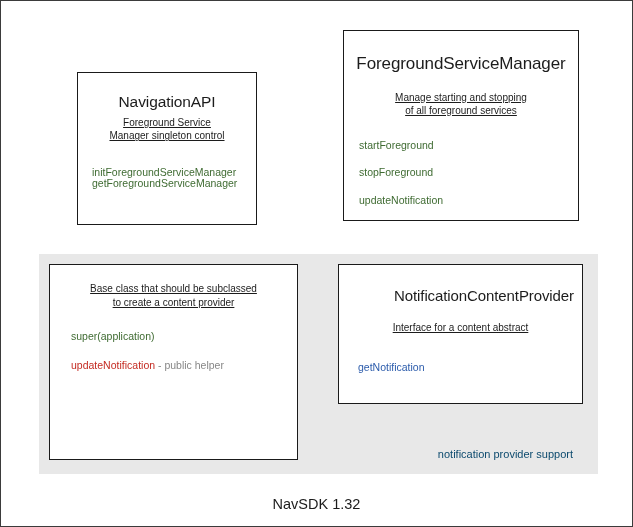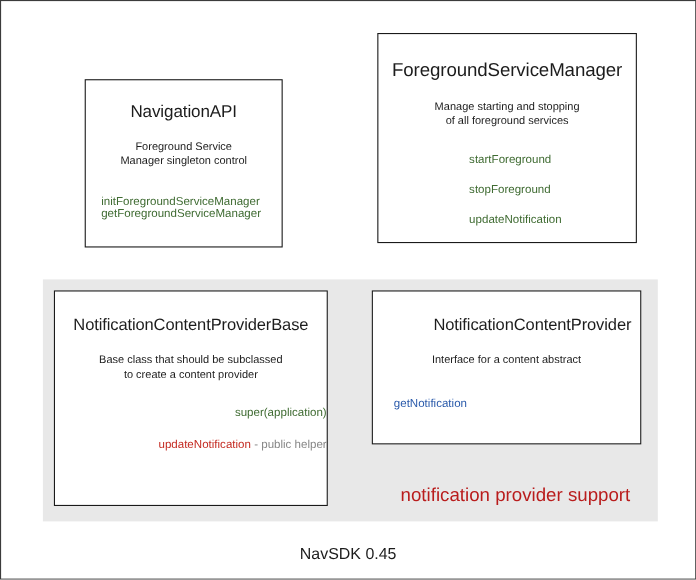--- a/index.html
+++ b/index.html
@@ -42,20 +42,21 @@
     letter-spacing: -0.1px;
     white-space: nowrap;
   }
 
   .box-desc {
     text-align: center;
     color: #1c1c1c;
     font-size: 10px;
     line-height: 1.35;
     white-space: pre-line;
+    text-decoration: underline;
   }
 
   .method-list {
     display: flex;
     flex-direction: column;
   }
 
   .method {
     font-size: 10.5px;
     line-height: 1.1;
@@ -69,33 +70,32 @@
   .method .m-note { color: #878787; }
 
   
   #navigation-api {
     left: 76px;
     top: 71px;
     width: 180px;
     height: 153px;
   }
   #navigation-api .box-title { margin-top: 20px; }
-  #navigation-api .box-desc  { margin-top: 16px; }
+  #navigation-api .box-desc  { margin-top: 5px; }
   #navigation-api .method-list {
     margin-top: 24px;
     padding-left: 14px;
   }
 
   
   #foreground-service-manager {
     left: 342px;
     top: 29px;
     width: 236px;
     height: 191px;
-    align-items: center;
   }
   #foreground-service-manager .box-title {
     margin-top: 23px;
     font-size: 17px;
   }
   #foreground-service-manager .box-desc { margin-top: 17px; }
   #foreground-service-manager .method-list {
     margin-top: 22px;
     padding-left: 15px;
     gap: 16px;
@@ -108,42 +108,41 @@
     top: 253px;
     width: 559px;
     height: 220px;
     background: #e8e8e8;
   }
 
   #provider-support-label {
     position: absolute;
     right: 25px;
     bottom: 14px;
-    font-size: 17px;
-    color: #b91c1c;
+    font-size: 11px;
+    color: #0c4a6e;
     white-space: nowrap;
   }
 
   
   #provider-base {
     left: 48px;
     top: 263px;
     width: 249px;
     height: 196px;
   }
   #provider-base .box-title {
     margin-top: 22px;
     font-size: 15px;
   }
   #provider-base .box-desc { margin-top: 17px; }
   #provider-base .method-list {
     margin-top: 22px;
     padding-left: 21px;
     gap: 17px;
-    text-align: right;
   }
 
   
   #provider-interface {
     left: 337px;
     top: 263px;
     width: 245px;
     height: 140px;
   }
   #provider-interface .box-title {
@@ -193,32 +192,31 @@
       <div class="method green"><span class="m-name">stopForeground</span><span class="m-note"></span></div>
       <div class="method green"><span class="m-name">updateNotification</span><span class="m-note"></span></div>
     </div>
   </div>
 
   <div id="provider-support-panel">
     <div id="provider-support-label">notification provider support</div>
   </div>
 
   <div class="class-box" id="provider-base">
-    <div class="box-title">NotificationContentProviderBase</div>
     <div class="box-desc">Base class that should be subclassed
 to create a content provider</div>
     <div class="method-list">
       <div class="method green"><span class="m-name">super(application)</span><span class="m-note"></span></div>
       <div class="method red"><span class="m-name">updateNotification</span><span class="m-note"> - public helper</span></div>
     </div>
   </div>
 
   <div class="class-box" id="provider-interface">
     <div class="box-title">NotificationContentProvider</div>
     <div class="box-desc">Interface for a content abstract</div>
     <div class="method-list">
       <div class="method blue"><span class="m-name">getNotification</span><span class="m-note"></span></div>
     </div>
   </div>
 
-  <div id="sdk-version">NavSDK 0.45</div>
+  <div id="sdk-version">NavSDK 1.32</div>
 
 </div>
 
 </body></html>

